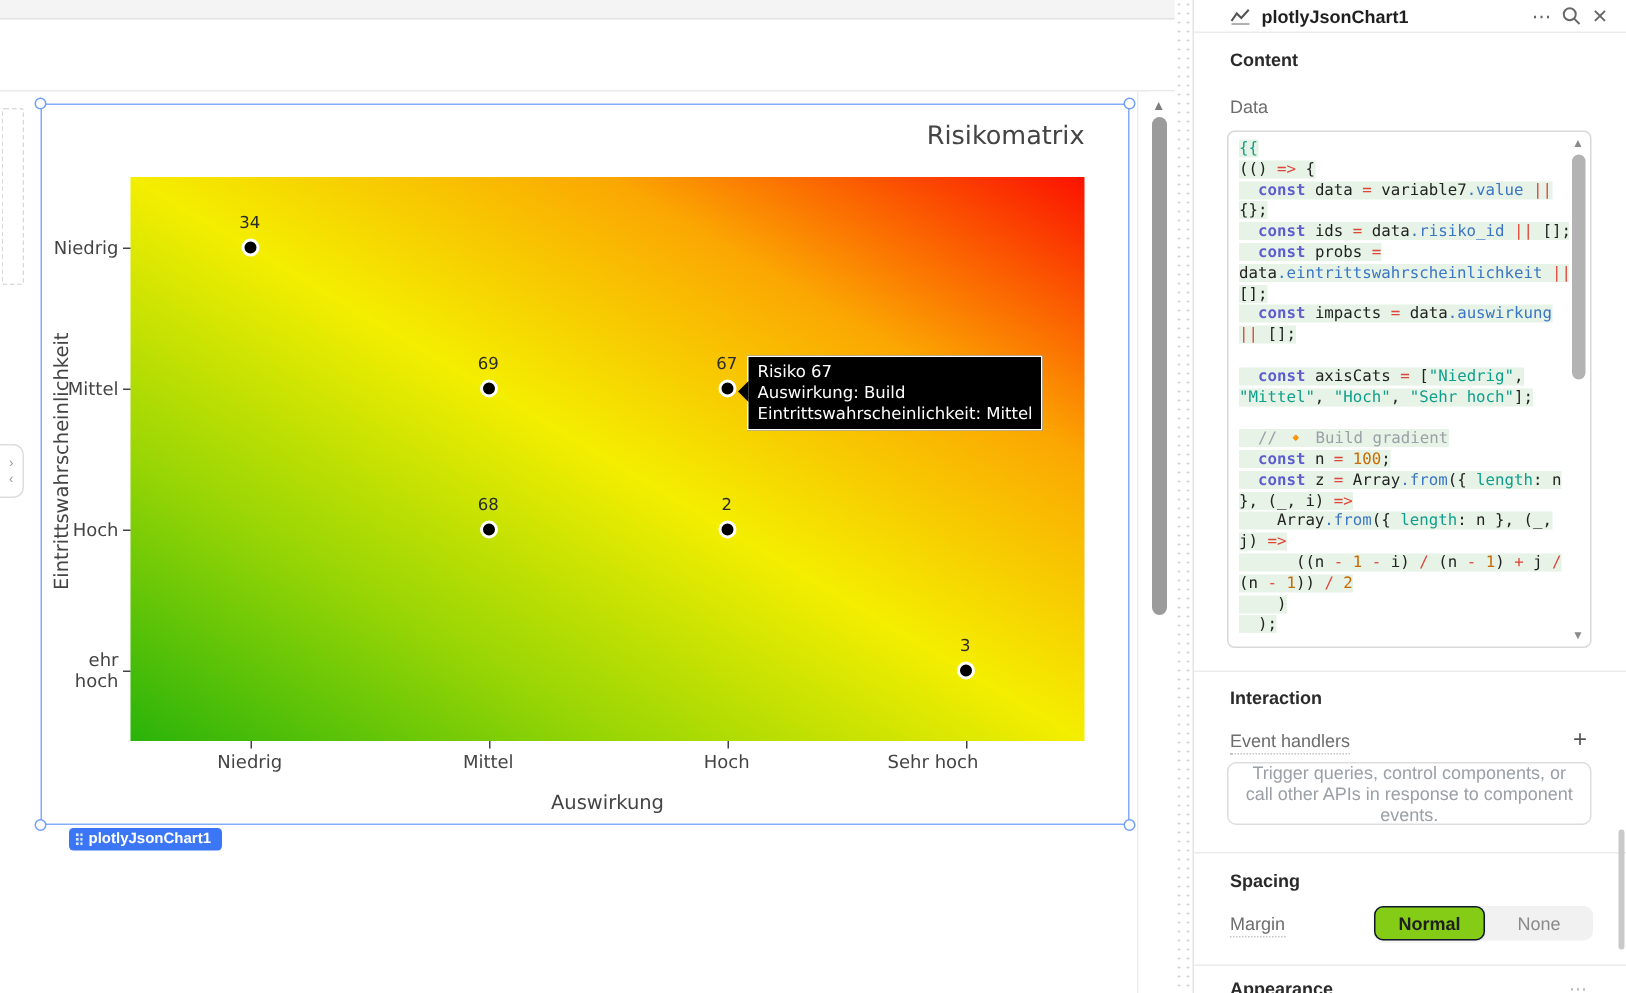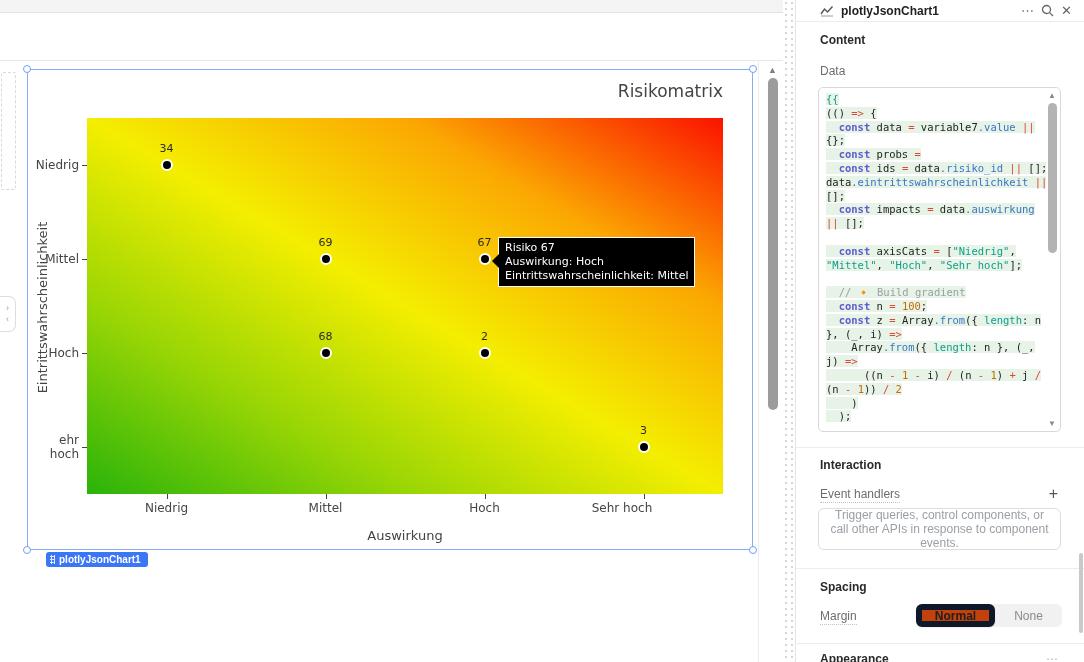--- a/index.html
+++ b/index.html
@@ -90,21 +90,21 @@
 
   .plus-btn { position: absolute; right: 26px; top: 485px; font-size: 16px; color: #555; cursor: pointer; }
   .eh-placeholder { position: absolute; left: 22px; top: 508px; width: 243px; height: 42px;
     border: 1px solid #ddd; border-radius: 6px; color: #9aa0a6; display: flex; align-items: center;
     text-align: center; padding: 0 10px; line-height: 14px; cursor: pointer; }
 
   .seg-control { position: absolute; left: 120px; top: 604px; width: 146px; height: 23px;
     background: #f1f1f2; border-radius: 6px; display: flex; }
   .seg { flex: 1; display: flex; align-items: center; justify-content: center; color: #8a8a8a;
     cursor: pointer; border-radius: 6px; }
-  .seg.selected { background: #c2410c; border: 6px solid #0f172a; color: #1f1f1f; font-weight: bold;
+  .seg.selected { background: #84cc16; border: 1px solid #0f172a; color: #1f1f1f; font-weight: bold;
     box-shadow: 0 1px 2px rgba(0,0,0,0.08); }
   .insp-scroll-thumb { position: absolute; right: 1px; top: 553px; width: 4px; height: 80px;
     background: #c9c9c9; border-radius: 2px; }
   .appearance-dots { position: absolute; right: 26px; top: 652px; color: #b5b5b5; }
 </style>
 </head>
 <body>
 
 <div id="stage">
 
@@ -151,21 +151,21 @@
             <div class="y-tick-label" style="top: 189px;">Mittel</div>
             <div class="y-tick-mark" style="top: 283px;"></div>
             <div class="y-tick-label" style="top: 283px;">Hoch</div>
             <div class="y-tick-mark" style="top: 377px;"></div>
             <div class="y-tick-label" style="top: 377px;">ehr hoch</div>
           </div>
         <div class="x-axis-title">Auswirkung</div>
         <div class="y-axis-title">Eintrittswahrscheinlichkeit</div>
         <div class="tooltip">
           <div>Risiko 67</div>
-          <div>Auswirkung: Hoch</div>
+          <div>Auswirkung: Build</div>
           <div>Eintrittswahrscheinlichkeit: Mittel</div>
         </div>
       </div>
 
       <div class="handle" style="left:-5px;top:-5px;"></div>
       <div class="handle" style="right:-5px;top:-5px;"></div>
       <div class="handle" style="left:-5px;bottom:-5px;"></div>
       <div class="handle" style="right:-5px;bottom:-5px;"></div>
     </div>
 
@@ -202,22 +202,22 @@
 
     <div class="section-h" style="top:33px;">Content</div>
     <div class="field-label" style="top:64px;">Data</div>
 
     <div class="code-box">
       <div class="code-lines" id="code-lines">
           <div class="code-line"><span class="hl"><span class="t-str">{{</span></span></div>
           <div class="code-line"><span class="hl">(() <span class="t-op">=&gt;</span> {</span></div>
           <div class="code-line"><span class="hl">  <span class="t-kw">const</span> data <span class="t-op">=</span> variable7<span class="t-prop">.value</span> <span class="t-op">||</span></span></div>
           <div class="code-line"><span class="hl">{};</span></div>
+          <div class="code-line"><span class="hl">  <span class="t-kw">const</span> ids <span class="t-op">=</span> data<span class="t-prop">.risiko_id</span> <span class="t-op">||</span> [];</span></div>
           <div class="code-line"><span class="hl">  <span class="t-kw">const</span> probs <span class="t-op">=</span></span></div>
-          <div class="code-line"><span class="hl">  <span class="t-kw">const</span> ids <span class="t-op">=</span> data<span class="t-prop">.risiko_id</span> <span class="t-op">||</span> [];</span></div>
           <div class="code-line"><span class="hl">data<span class="t-prop">.eintrittswahrscheinlichkeit</span> <span class="t-op">||</span></span></div>
           <div class="code-line"><span class="hl">[];</span></div>
           <div class="code-line"><span class="hl">  <span class="t-kw">const</span> impacts <span class="t-op">=</span> data<span class="t-prop">.auswirkung</span></span></div>
           <div class="code-line"><span class="hl"><span class="t-op">||</span> [];</span></div>
           <div class="code-line">&nbsp;</div>
           <div class="code-line"><span class="hl">  <span class="t-kw">const</span> axisCats <span class="t-op">=</span> [<span class="t-str">"Niedrig"</span>,</span></div>
           <div class="code-line"><span class="hl"><span class="t-str">"Mittel"</span>, <span class="t-str">"Hoch"</span>, <span class="t-str">"Sehr hoch"</span>];</span></div>
           <div class="code-line">&nbsp;</div>
           <div class="code-line"><span class="hl"><span class="t-com">  // 🔸 Build gradient</span></span></div>
           <div class="code-line"><span class="hl">  <span class="t-kw">const</span> n <span class="t-op">=</span> <span class="t-num">100</span>;</span></div>

